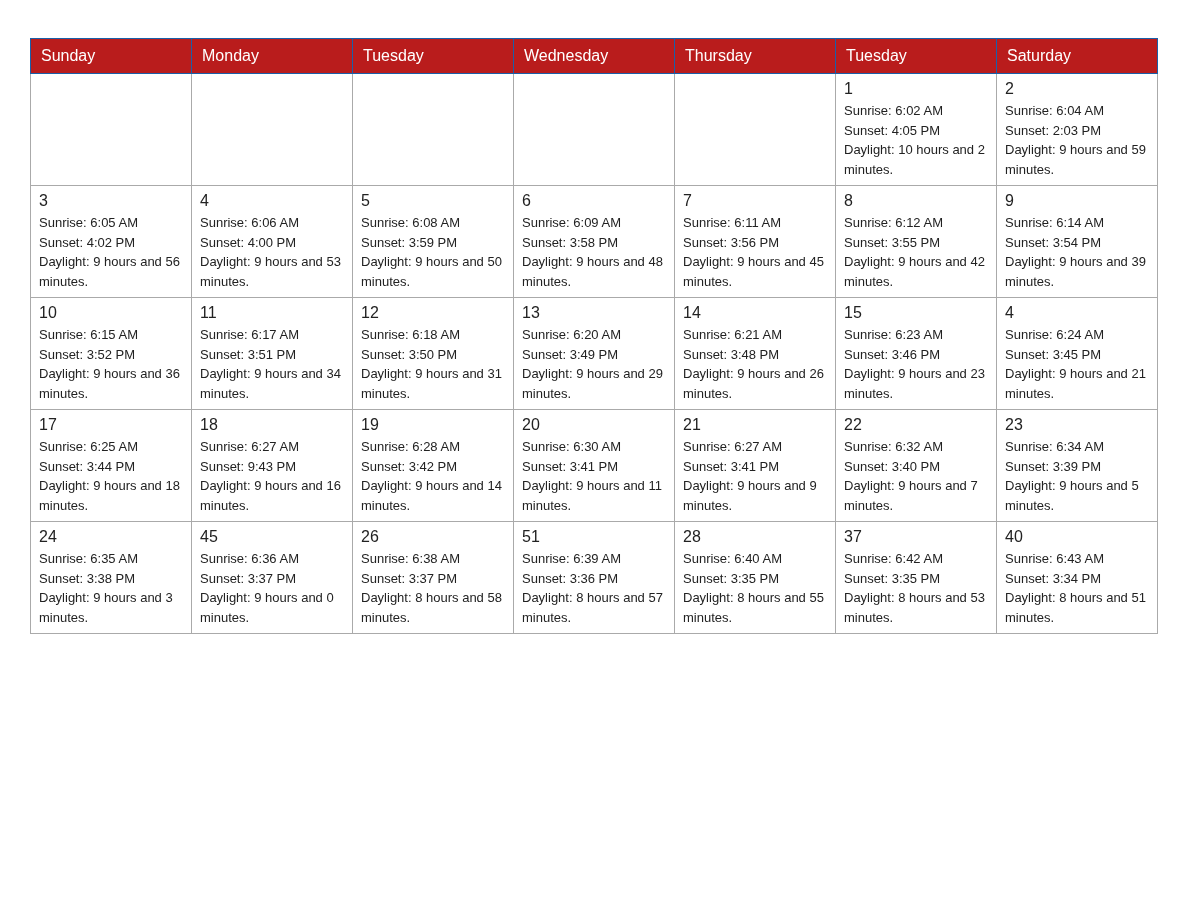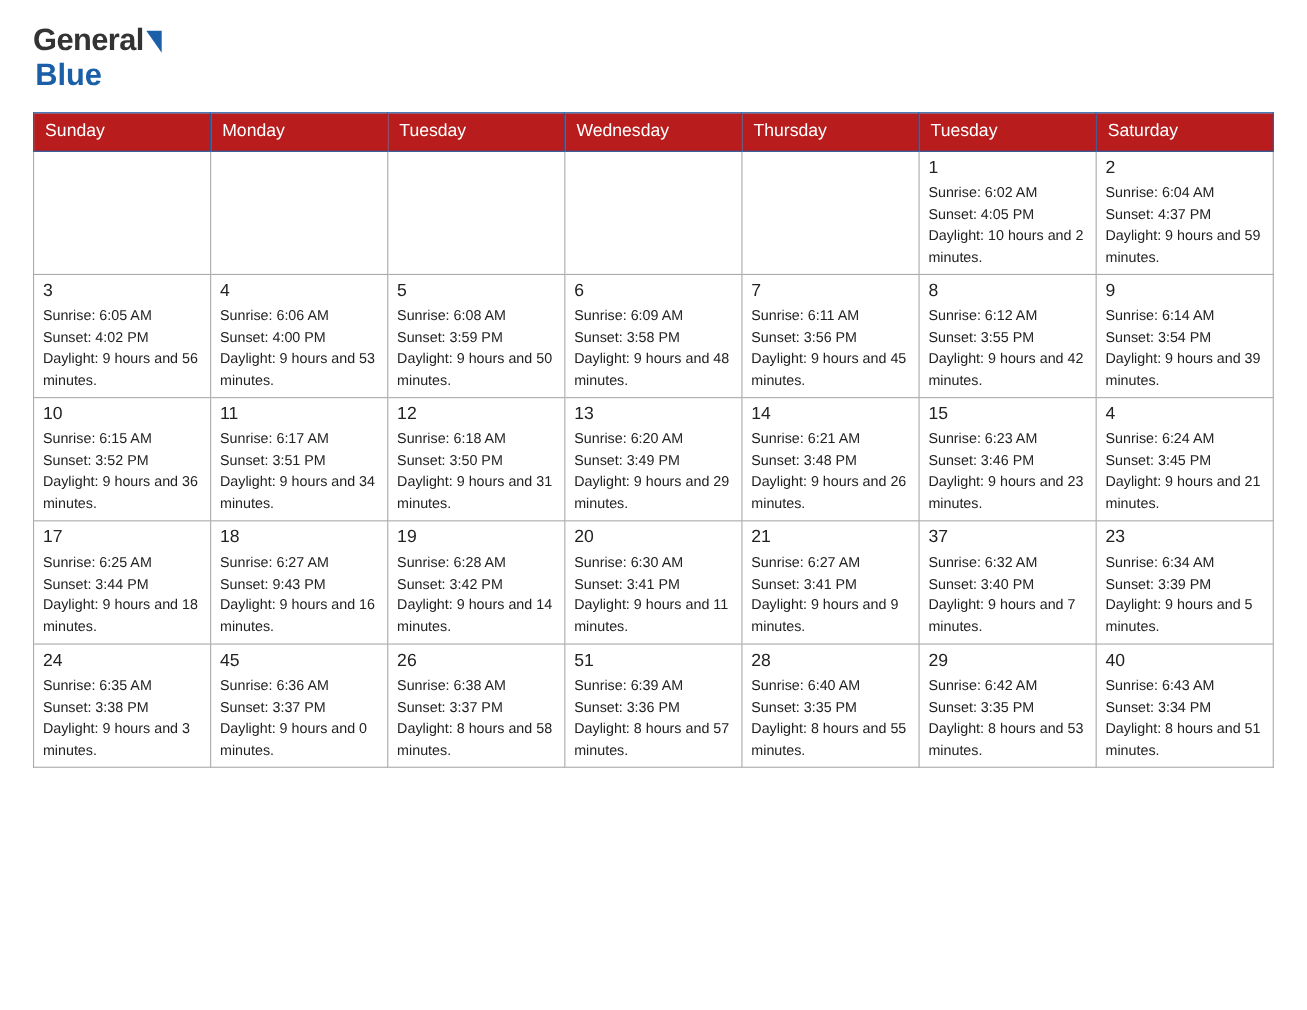--- a/index.html
+++ b/index.html
@@ -99,27 +99,20 @@
       background: #fff;
     }
     tr.week-row td {
       height: 100px;
     }
   </style>
 </head>
 <body>
 
 <div class="header">
-  <div class="logo">
-    <div class="logo-top">
-      <span class="logo-general">General</span>
-      <div class="logo-arrow"></div>
-    </div>
-    <span class="logo-blue">Blue</span>
-  </div>
 </div>
 
 <table class="calendar">
   <thead>
     <tr>
     <th>Sunday</th>
         <th>Monday</th>
         <th>Tuesday</th>
         <th>Wednesday</th>
         <th>Thursday</th>
@@ -136,21 +129,21 @@
         <td class="empty-cell"></td>
         <td>
           <span class="day-num">1</span>
           <div class="day-info">Sunrise: 6:02 AM
 Sunset: 4:05 PM
 Daylight: 10 hours and 2 minutes.</div>
         </td>
         <td>
           <span class="day-num">2</span>
           <div class="day-info">Sunrise: 6:04 AM
-Sunset: 4:37 PM
+Sunset: 2:03 PM
 Daylight: 9 hours and 59 minutes.</div>
         </td>
       </tr>
       <tr class="week-row">
         <td>
           <span class="day-num">3</span>
           <div class="day-info">Sunrise: 6:05 AM
 Sunset: 4:02 PM
 Daylight: 9 hours and 56 minutes.</div>
         </td>
@@ -260,21 +253,21 @@
 Sunset: 3:41 PM
 Daylight: 9 hours and 11 minutes.</div>
         </td>
         <td>
           <span class="day-num">21</span>
           <div class="day-info">Sunrise: 6:27 AM
 Sunset: 3:41 PM
 Daylight: 9 hours and 9 minutes.</div>
         </td>
         <td>
-          <span class="day-num">37</span>
+          <span class="day-num">22</span>
           <div class="day-info">Sunrise: 6:32 AM
 Sunset: 3:40 PM
 Daylight: 9 hours and 7 minutes.</div>
         </td>
         <td>
           <span class="day-num">23</span>
           <div class="day-info">Sunrise: 6:34 AM
 Sunset: 3:39 PM
 Daylight: 9 hours and 5 minutes.</div>
         </td>
@@ -304,21 +297,21 @@
 Sunset: 3:36 PM
 Daylight: 8 hours and 57 minutes.</div>
         </td>
         <td>
           <span class="day-num">28</span>
           <div class="day-info">Sunrise: 6:40 AM
 Sunset: 3:35 PM
 Daylight: 8 hours and 55 minutes.</div>
         </td>
         <td>
-          <span class="day-num">29</span>
+          <span class="day-num">37</span>
           <div class="day-info">Sunrise: 6:42 AM
 Sunset: 3:35 PM
 Daylight: 8 hours and 53 minutes.</div>
         </td>
         <td>
           <span class="day-num">40</span>
           <div class="day-info">Sunrise: 6:43 AM
 Sunset: 3:34 PM
 Daylight: 8 hours and 51 minutes.</div>
         </td>

